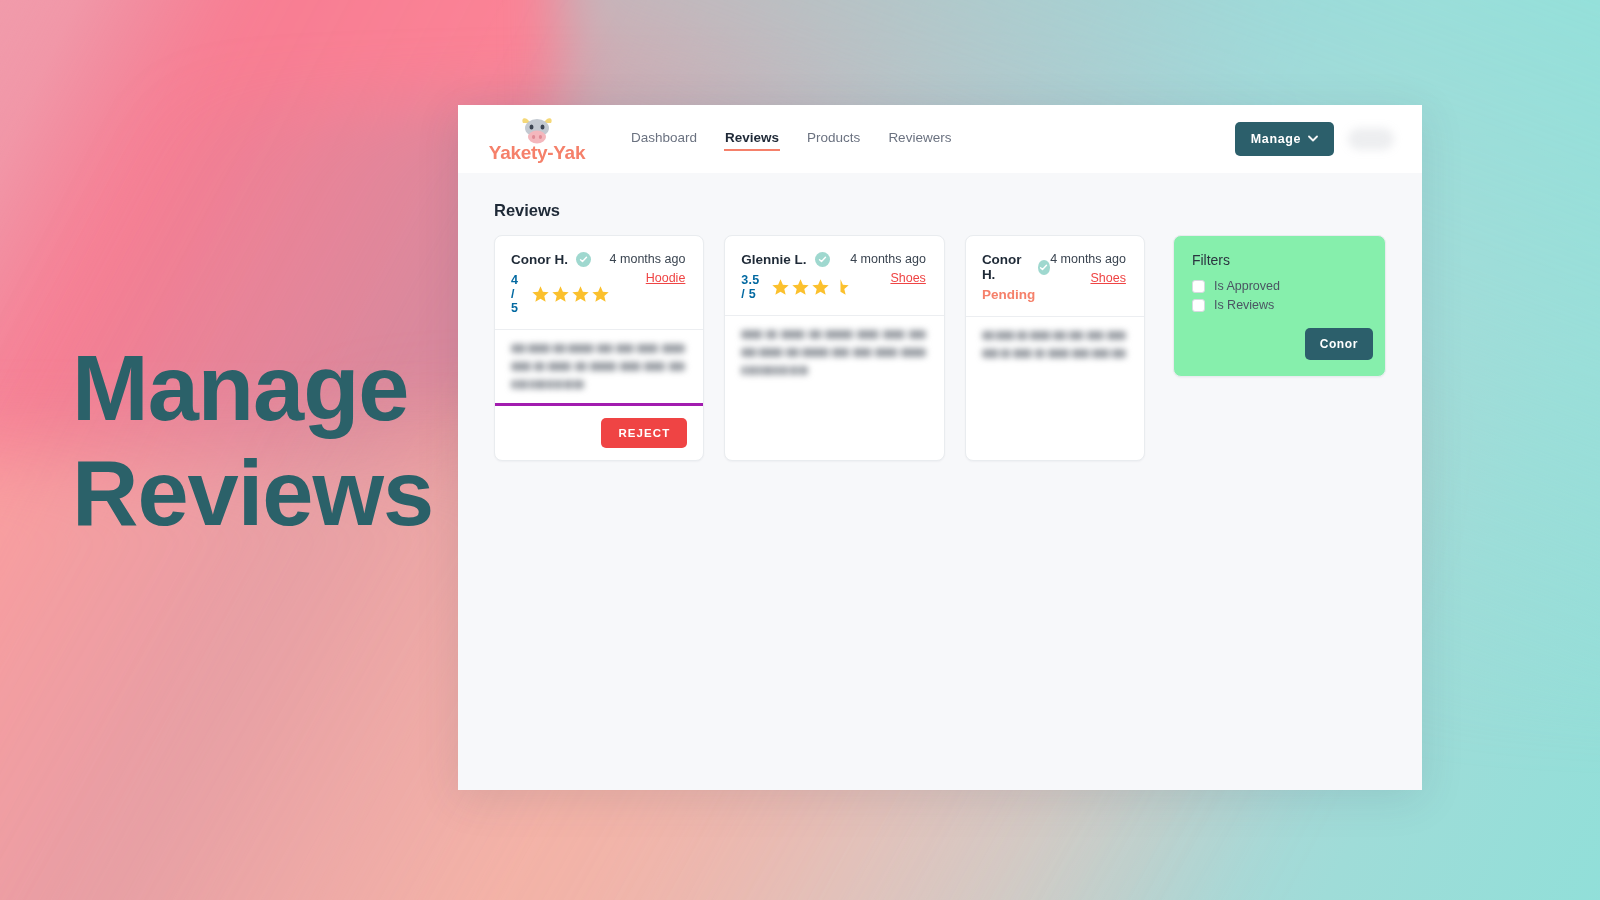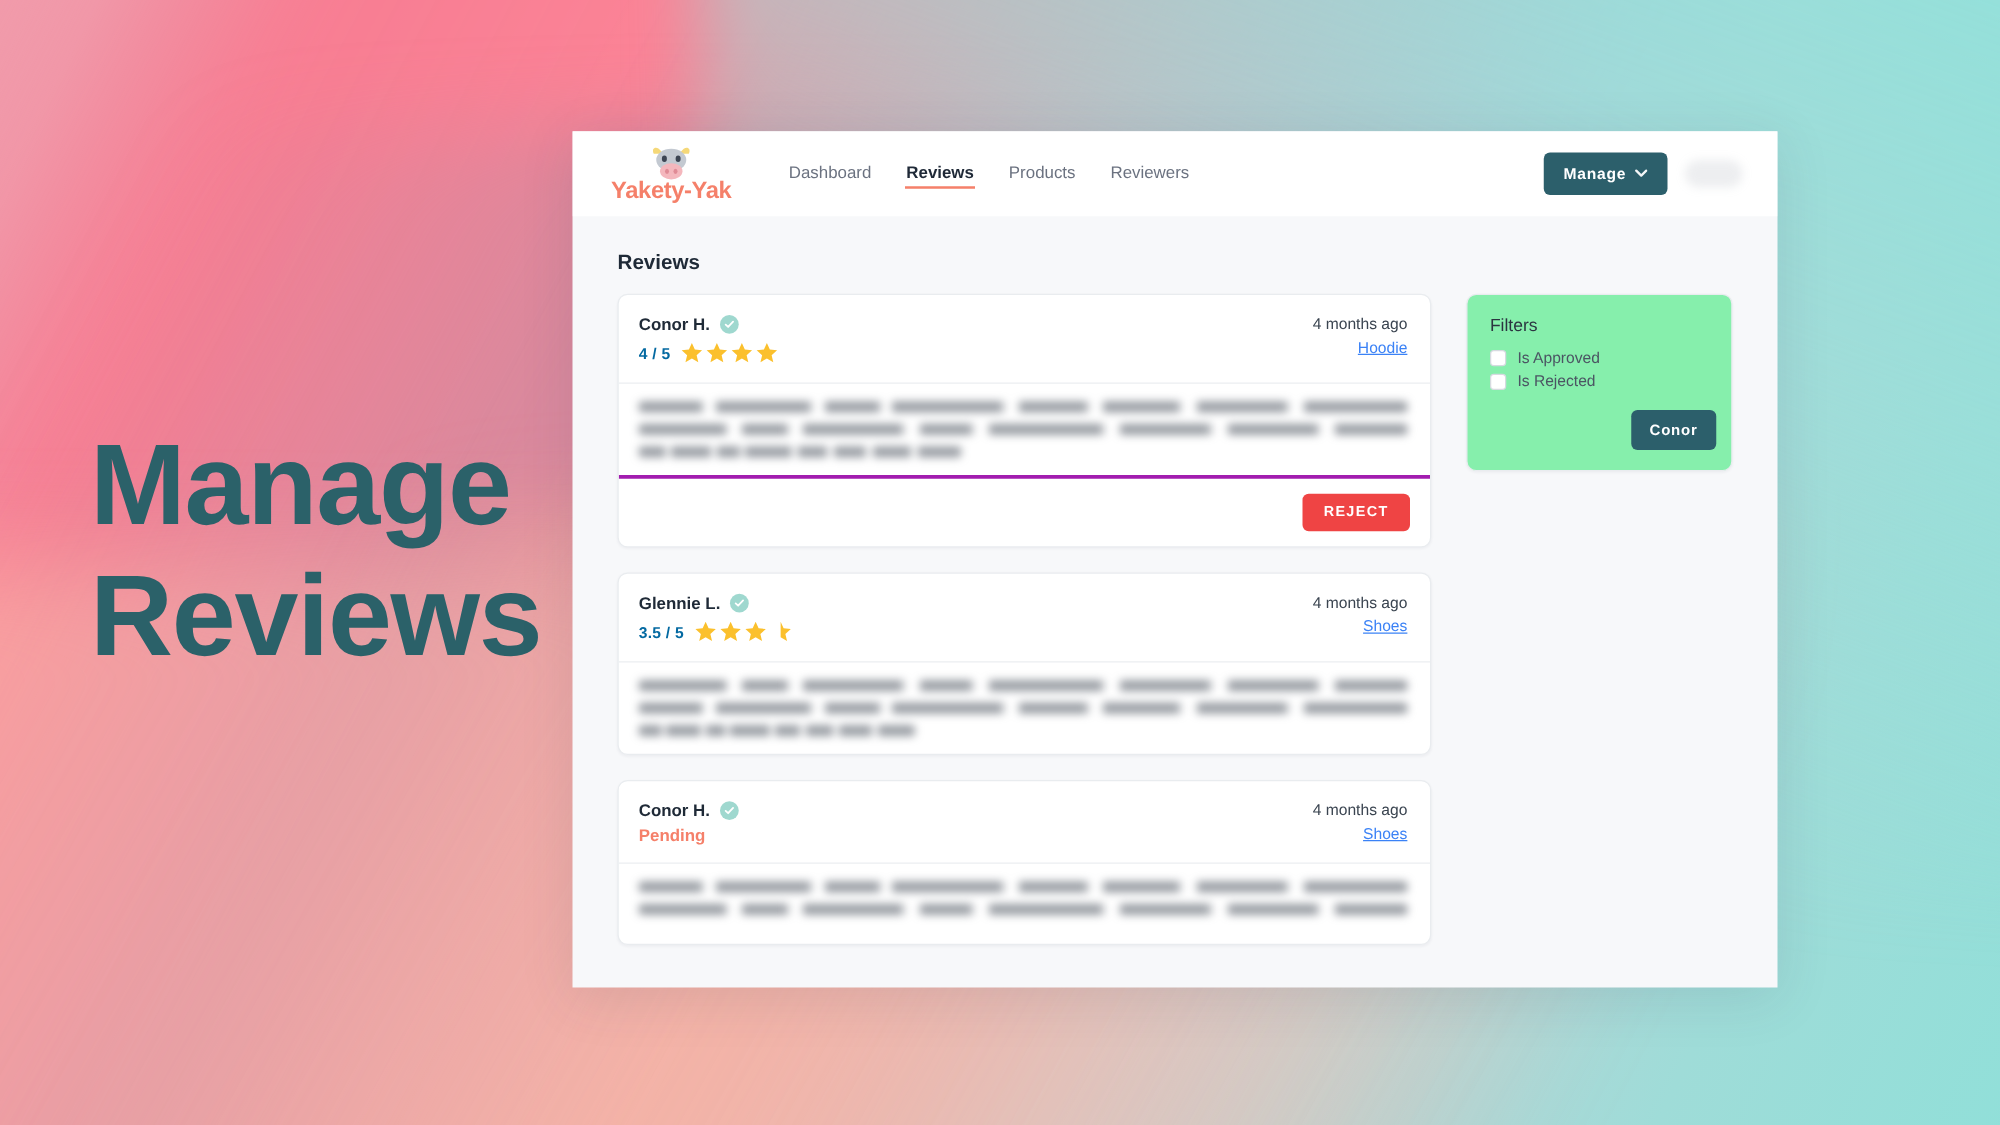--- a/index.html
+++ b/index.html
@@ -133,21 +133,21 @@
   #setup-btn .chev { font-size:9px; opacity:0.95; }
   #avatar-ghost {
     width:46px; height:22px; border-radius:11px;
     background:rgba(150,155,165,0.17); filter:blur(4px);
   }
 
   
   #page { padding:28px 36px 0 36px; }
   #page-title { font-size:16.5px; font-weight:700; color:#1f2a37; margin-bottom:15px; }
   #content { display:flex; gap:28px; align-items:flex-start; }
-  #reviews-col { width:762px; display:flex; flex-direction:column; gap:20px; }
+  #reviews-col { width:762px; display:flex; gap:20px; }
 
   .review-card {
     background:#ffffff; border:1px solid #e9ecef; border-radius:8px;
     box-shadow:0 1px 2px rgba(22,30,46,0.04);
     overflow:hidden;
   }
   .rc-head { display:flex; padding:16px 18px 14px 16px; }
   .rc-left { flex:1; }
   .rc-name-row { display:flex; align-items:center; gap:8px; }
   .rc-name { font-size:13.5px; font-weight:700; color:#1f2a37; }
@@ -156,21 +156,21 @@
     display:flex; align-items:center; justify-content:center;
   }
   .verified svg { display:block; }
   .rc-rating-row { display:flex; align-items:center; gap:8px; margin-top:6px; }
   .rc-score { font-size:12.5px; font-weight:700; color:#0369a1; letter-spacing:0.2px; }
   .stars { display:flex; align-items:center; gap:1px; }
   .stars svg { display:block; }
   .rc-pending { font-size:13.5px; font-weight:700; color:#f5806a; margin-top:5px; }
   .rc-right { text-align:right; display:flex; flex-direction:column; gap:5px; }
   .rc-time { font-size:12.5px; color:#3a4450; }
-  .rc-product { font-size:12.5px; color:#3b82f6; text-decoration:underline; cursor:pointer; }
+  .rc-product { font-size:12.5px; color:#ef4444; text-decoration:underline; cursor:pointer; }
 
   .rc-body {
     border-top:1px solid #eceef1;
     padding:14px 18px 14px 16px;
   }
   .blur-lines { filter:blur(3.2px); user-select:none; }
   .blur-line {
     height:9px; border-radius:3px; margin-bottom:9px;
     background:linear-gradient(90deg,
        #5d646e 0%, #5d646e 8%, transparent 8.6%, transparent 10%,
@@ -413,21 +413,21 @@
       </div>
 
       <div id="filters-card">
         <div id="filters-title">Filters</div>
         <div class="filter-row">
           <span class="checkbox"></span>
           <span class="filter-label">Is Approved</span>
         </div>
         <div class="filter-row">
           <span class="checkbox"></span>
-          <span class="filter-label">Is Rejected</span>
+          <span class="filter-label">Is Reviews</span>
         </div>
         <div id="reset-wrap">
           <button id="reset-btn">Conor</button>
         </div>
       </div>
 
     </div>
   </div>
 </div>
 

